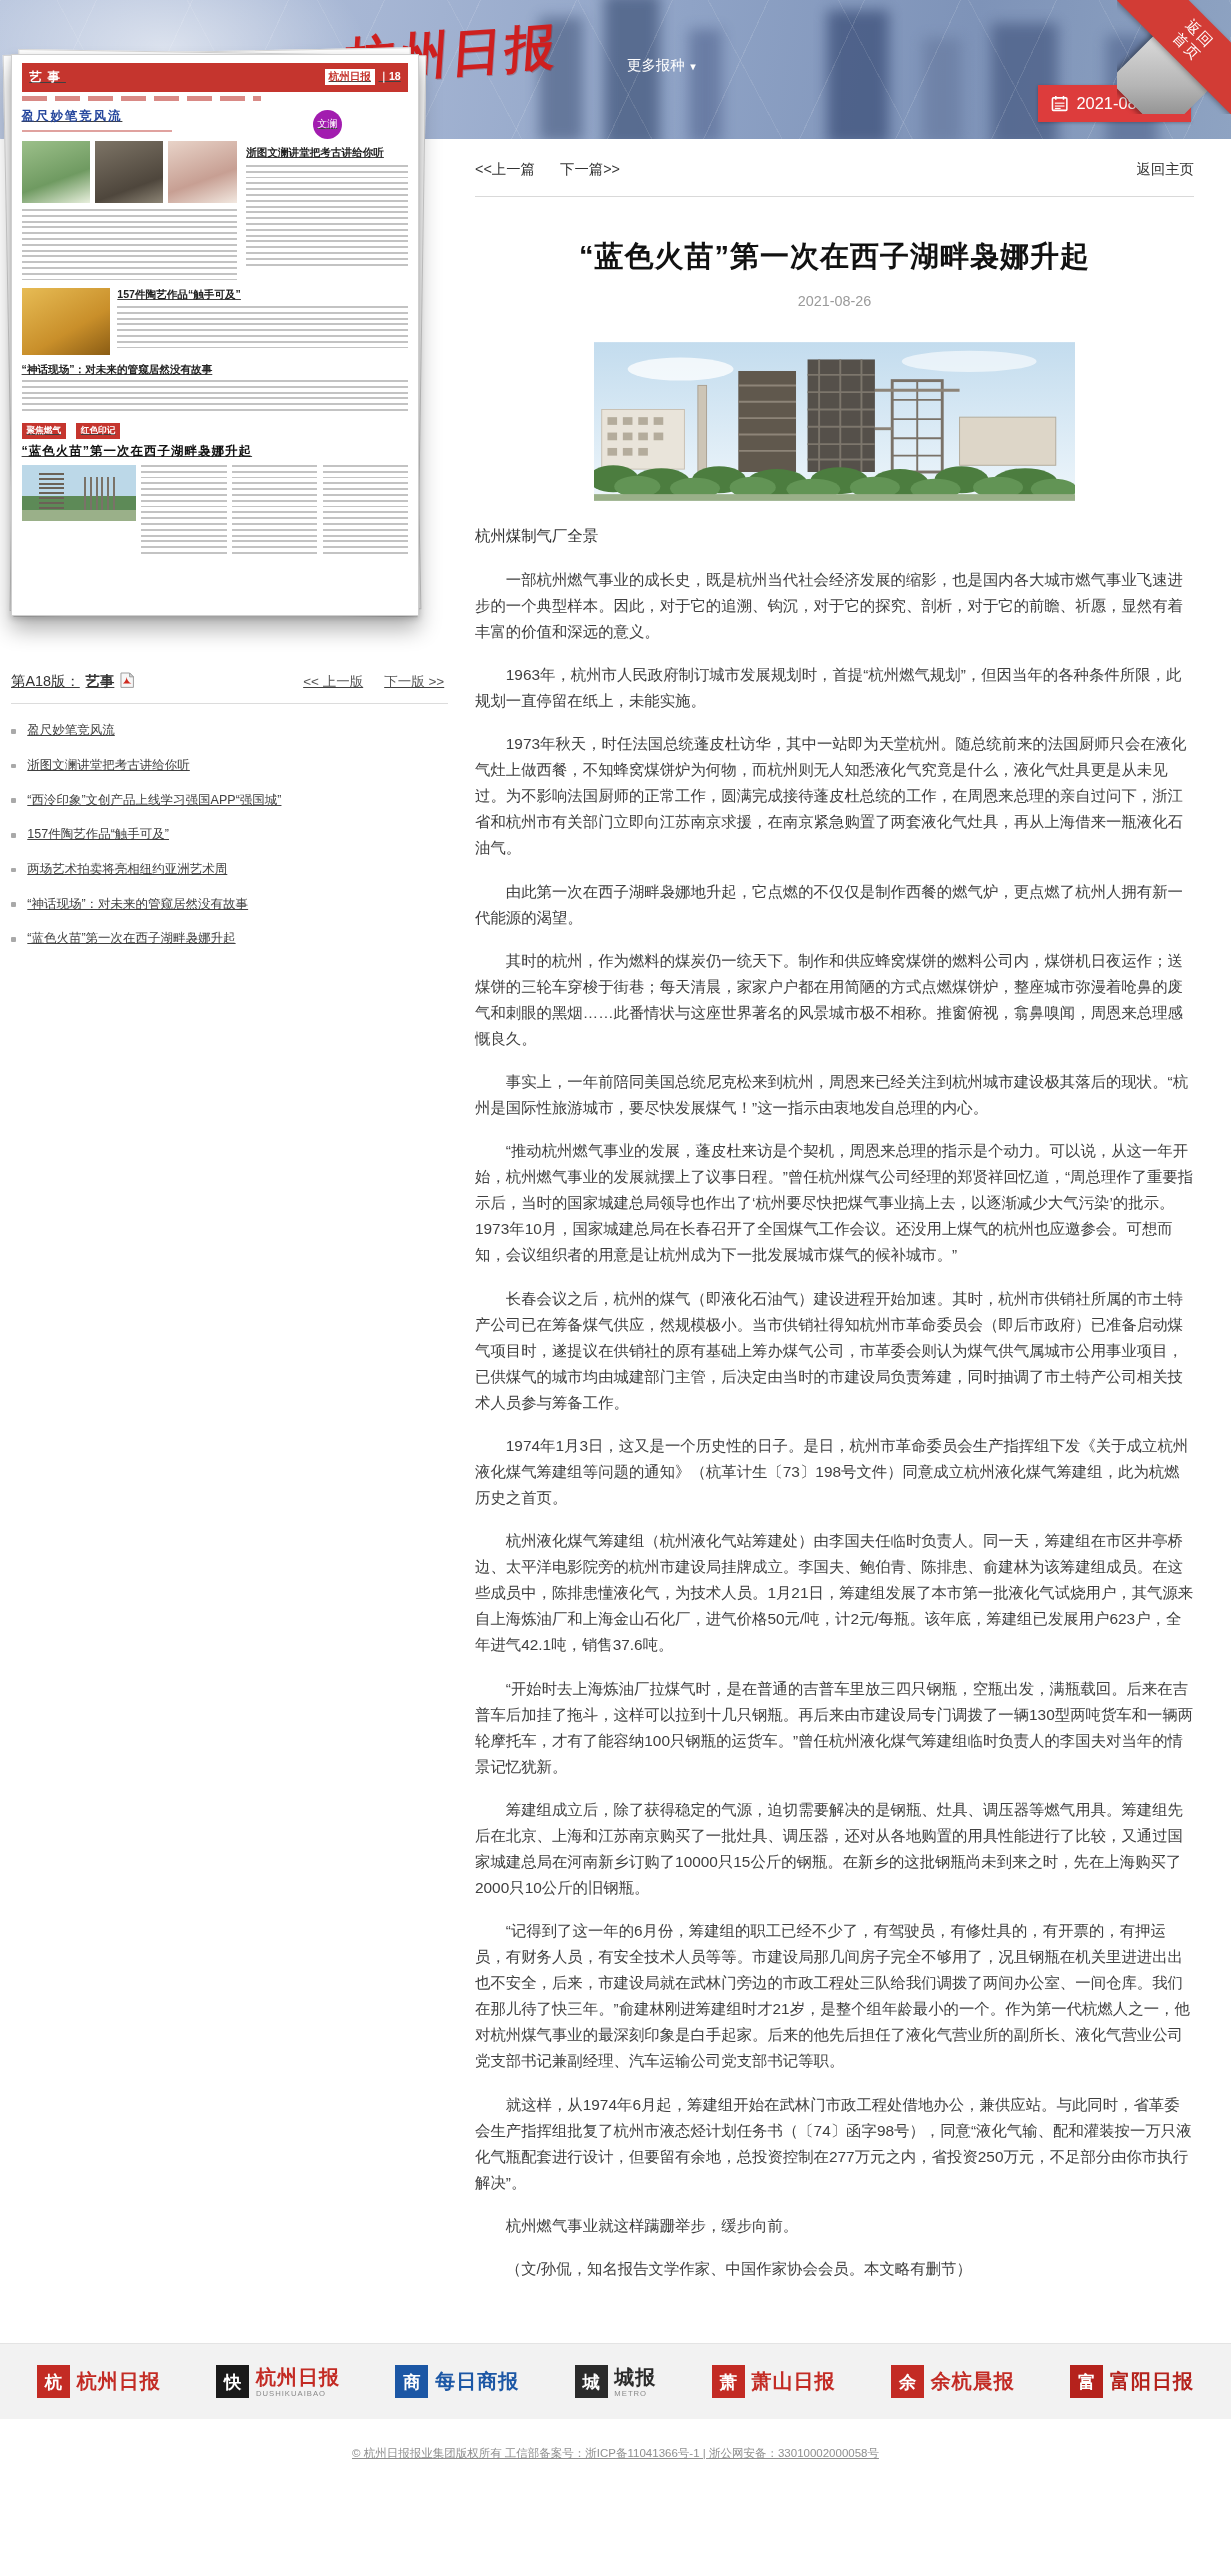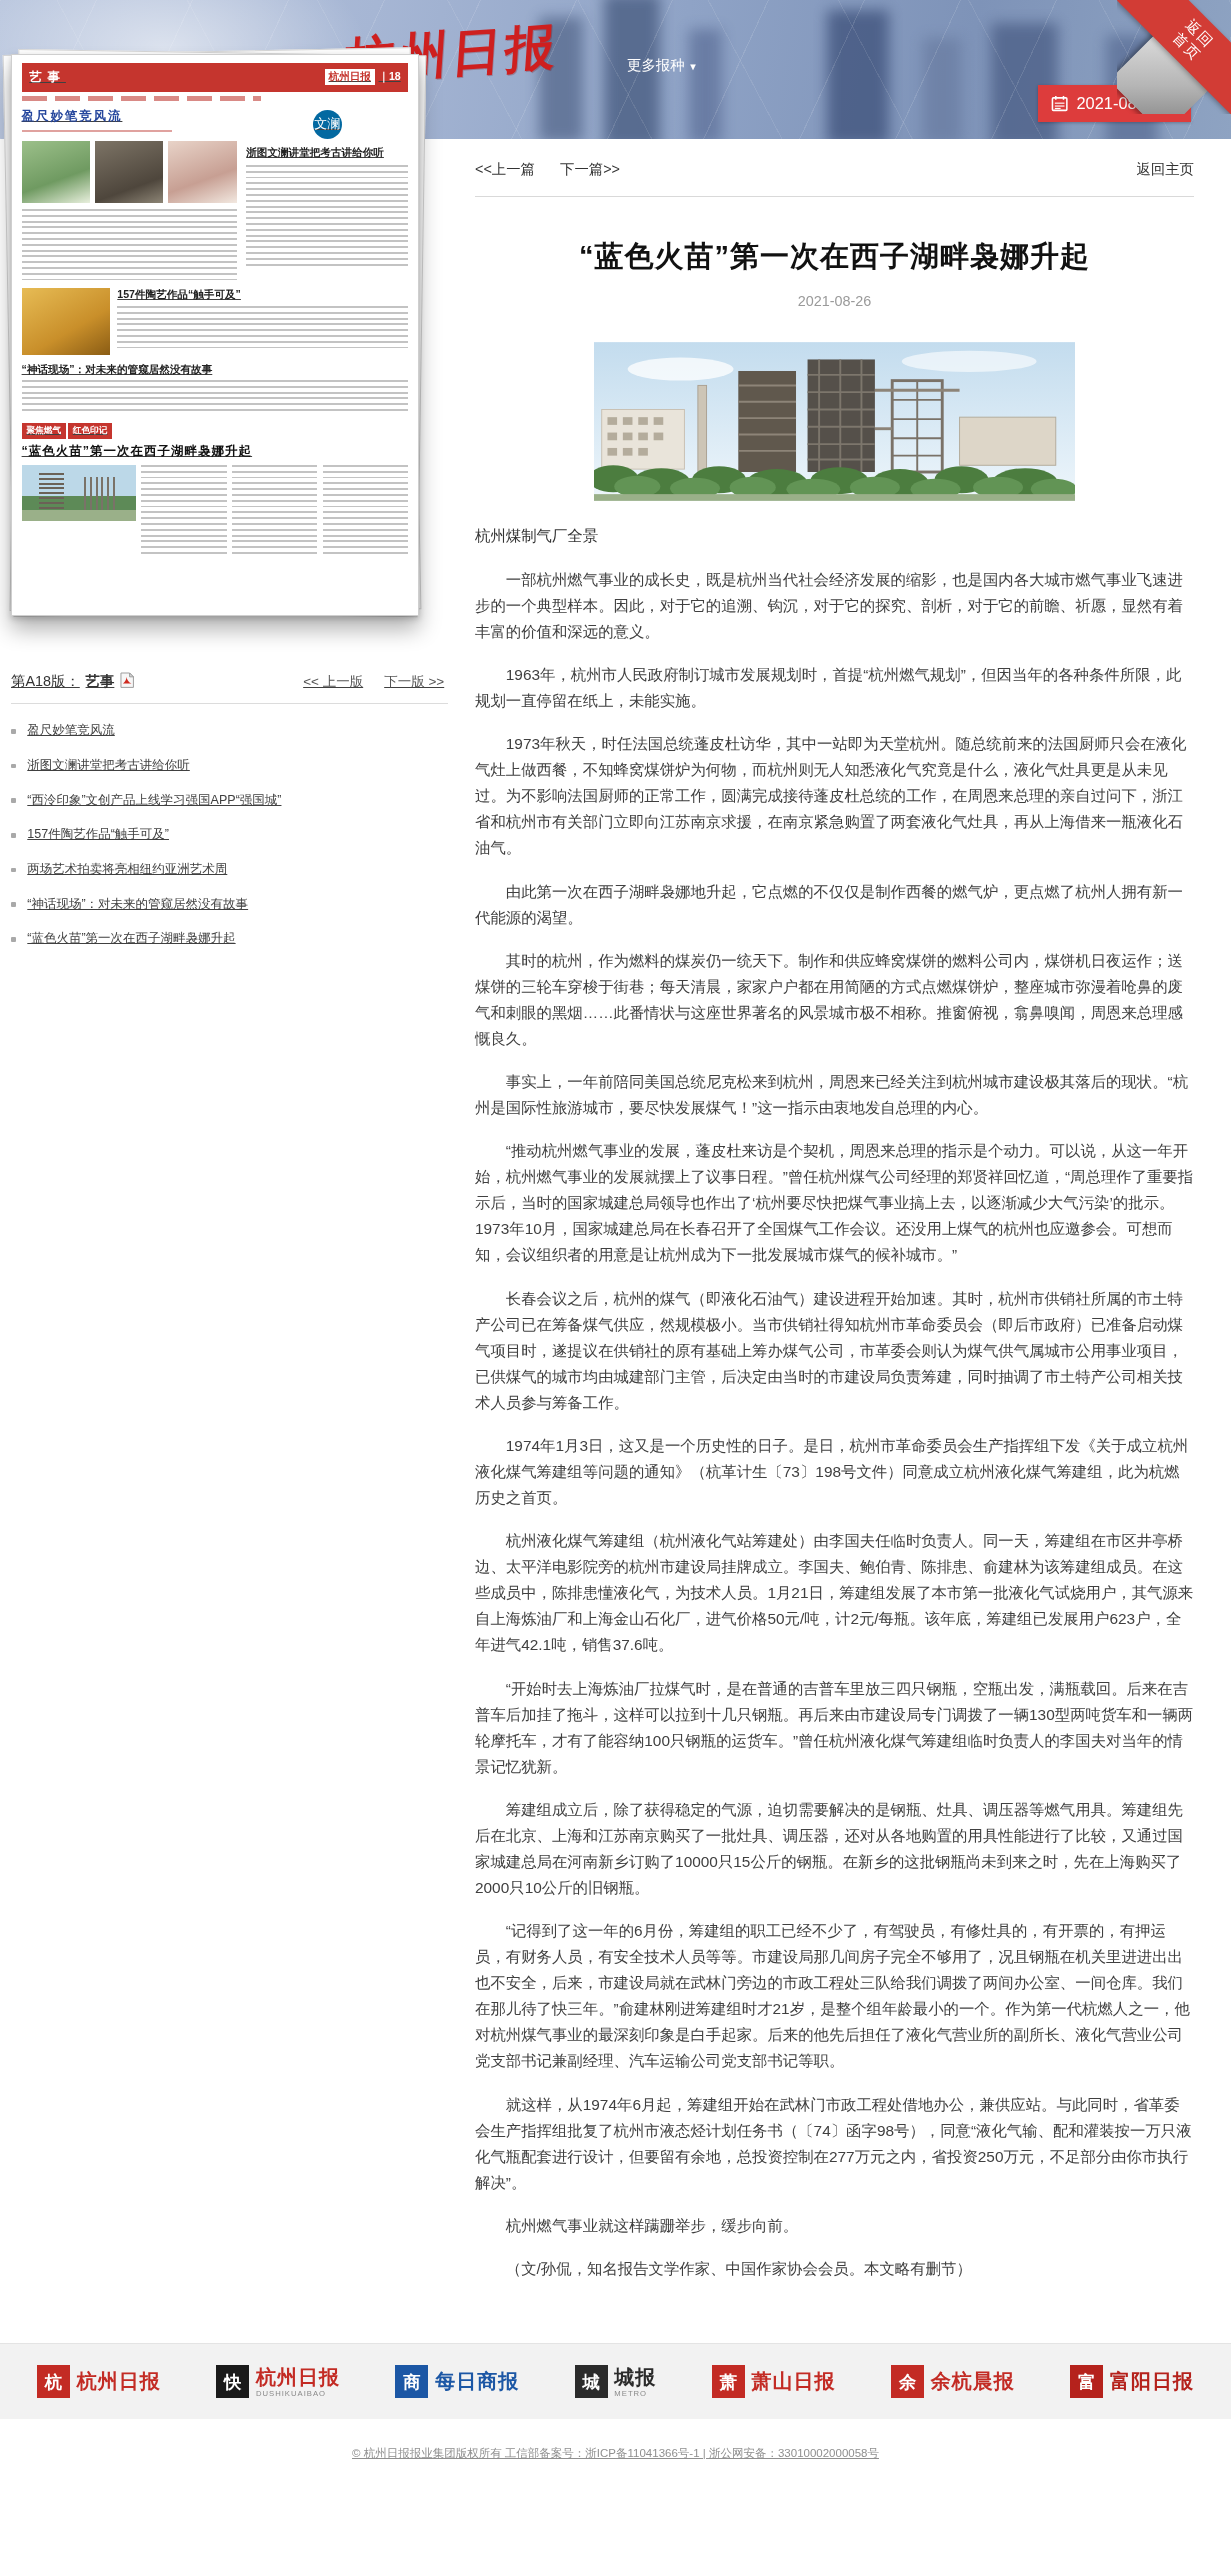--- a/index.html
+++ b/index.html
@@ -95,28 +95,28 @@
   .ftr { background:repeating-linear-gradient(#e0a29f 0 1.9px, transparent 1.9px 5.8px); }
   .m-row1 { display:flex; gap:9.6px; }
   .m-c1 { width:57%; }
   .m-c2 { width:43%; }
   .m-h1 { color:#24459c; font-weight:bold; font-size:12.5px; letter-spacing:1.9px; }
   .m-imgs { display:flex; gap:4.8px; margin:5.8px 0; }
   .m-img { height:62px; flex:1; }
   .mi1 { background:linear-gradient(160deg,#9cc08a,#6f9a61 60%,#e8efdd); }
   .mi2 { background:linear-gradient(160deg,#7d7466,#4e463c 70%,#8d8576); }
   .mi3 { background:linear-gradient(160deg,#e8d3c8,#c79f93 60%,#f2e8e0); }
-  .m-seal { width:29px; height:29px; border-radius:50%; background:#0369a1; margin:1.9px auto 5.8px;
-    color:#fff; font-size:13px; display:flex; align-items:center; justify-content:center; }
+  .m-seal { width:29px; height:29px; border-radius:50%; background:#a21caf; margin:1.9px auto 5.8px;
+    color:#fff; font-size:10px; display:flex; align-items:center; justify-content:center; }
   .m-h2 { font-size:10.6px; font-weight:bold; color:#222; line-height:14.4px; }
   .m-h3 { font-size:10.6px; font-weight:bold; color:#222; margin:7.7px 0 3.8px; }
   .m-row2 { display:flex; gap:7.7px; margin-top:7.7px; }
   .m-amber { width:88px; height:67px; flex:none;
     background:linear-gradient(150deg,#e7bc55,#c98f2a 60%,#8a5c14); }
-  .m-tags { display:flex; gap:2px; align-items:center; margin:9.6px 0 3.8px; }
+  .m-tags { display:flex; gap:10px; align-items:center; margin:9.6px 0 3.8px; }
   .m-tag { background:#c5352e; color:#fff; font-size:8.7px; padding:1.9px 4.8px; font-weight:bold; }
   .m-h4 { font-size:12.5px; font-weight:bold; color:#111; letter-spacing:1px; }
   .m-row3 { display:flex; gap:5.8px; margin-top:5.8px; }
   .m-gas { width:114px; height:56px; flex:none;
     background:linear-gradient(#bcd8e8 0 55%, #5d8a57 55% 80%, #9ab089 80% 100%); position:relative; }
   .m-gas:before { content:""; position:absolute; left:17.3px; top:7.7px; width:25px; height:37px;
     background:repeating-linear-gradient(#6b6156 0 1.9px, transparent 1.9px 4.8px); }
   .m-gas:after { content:""; position:absolute; right:19px; top:11.5px; width:33px; height:33px;
     background:repeating-linear-gradient(90deg,#7a7268 0 1.9px, transparent 1.9px 5.8px); }
   .m-cols { display:flex; gap:5.8px; flex:1; }

